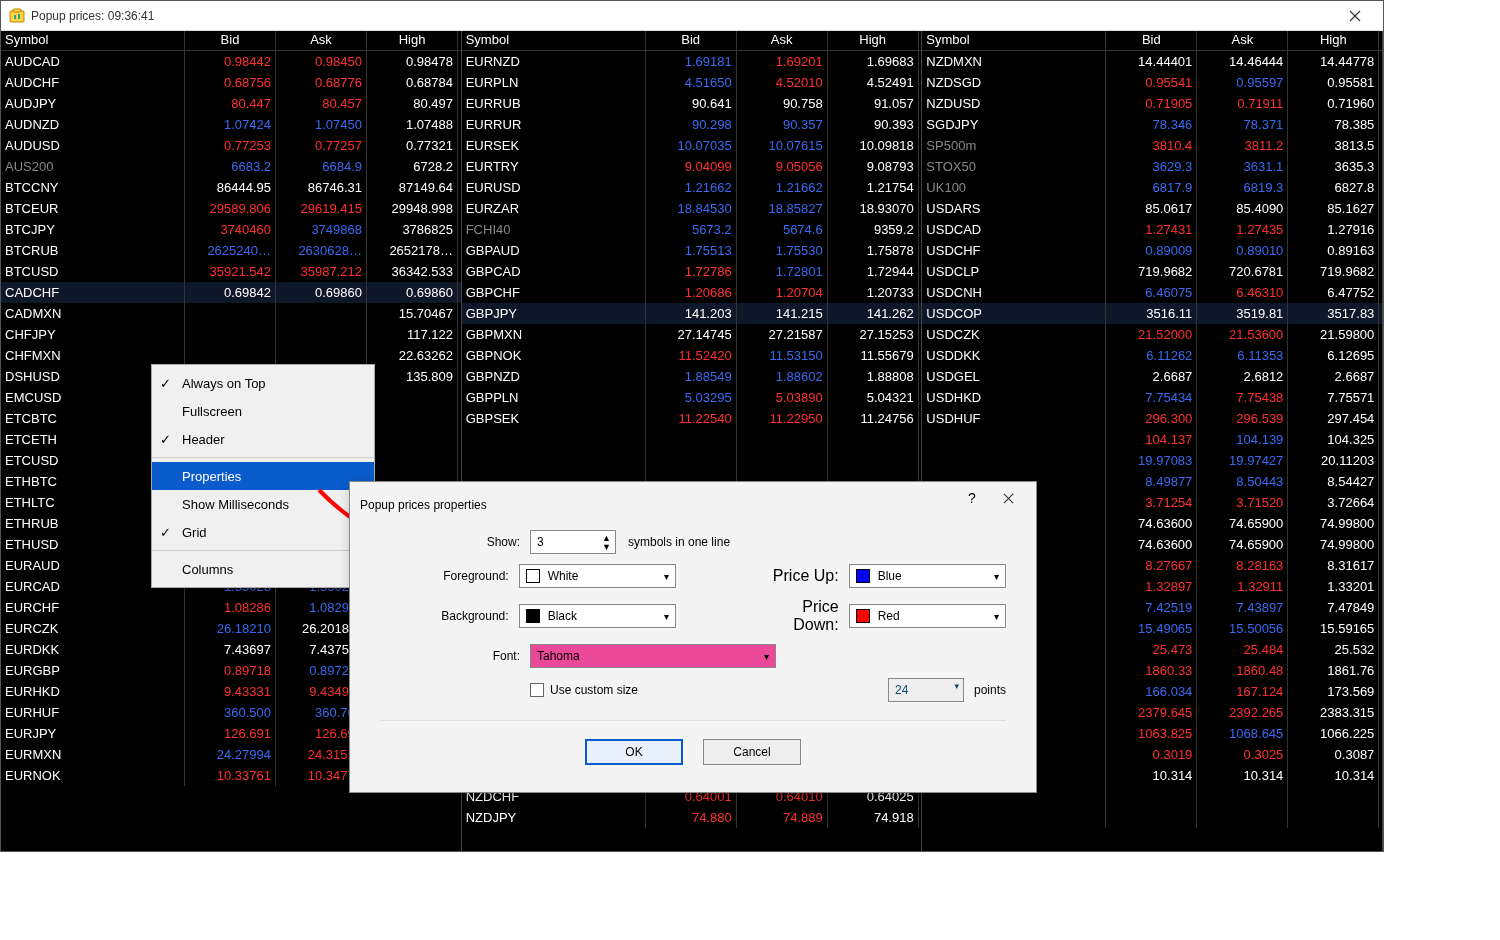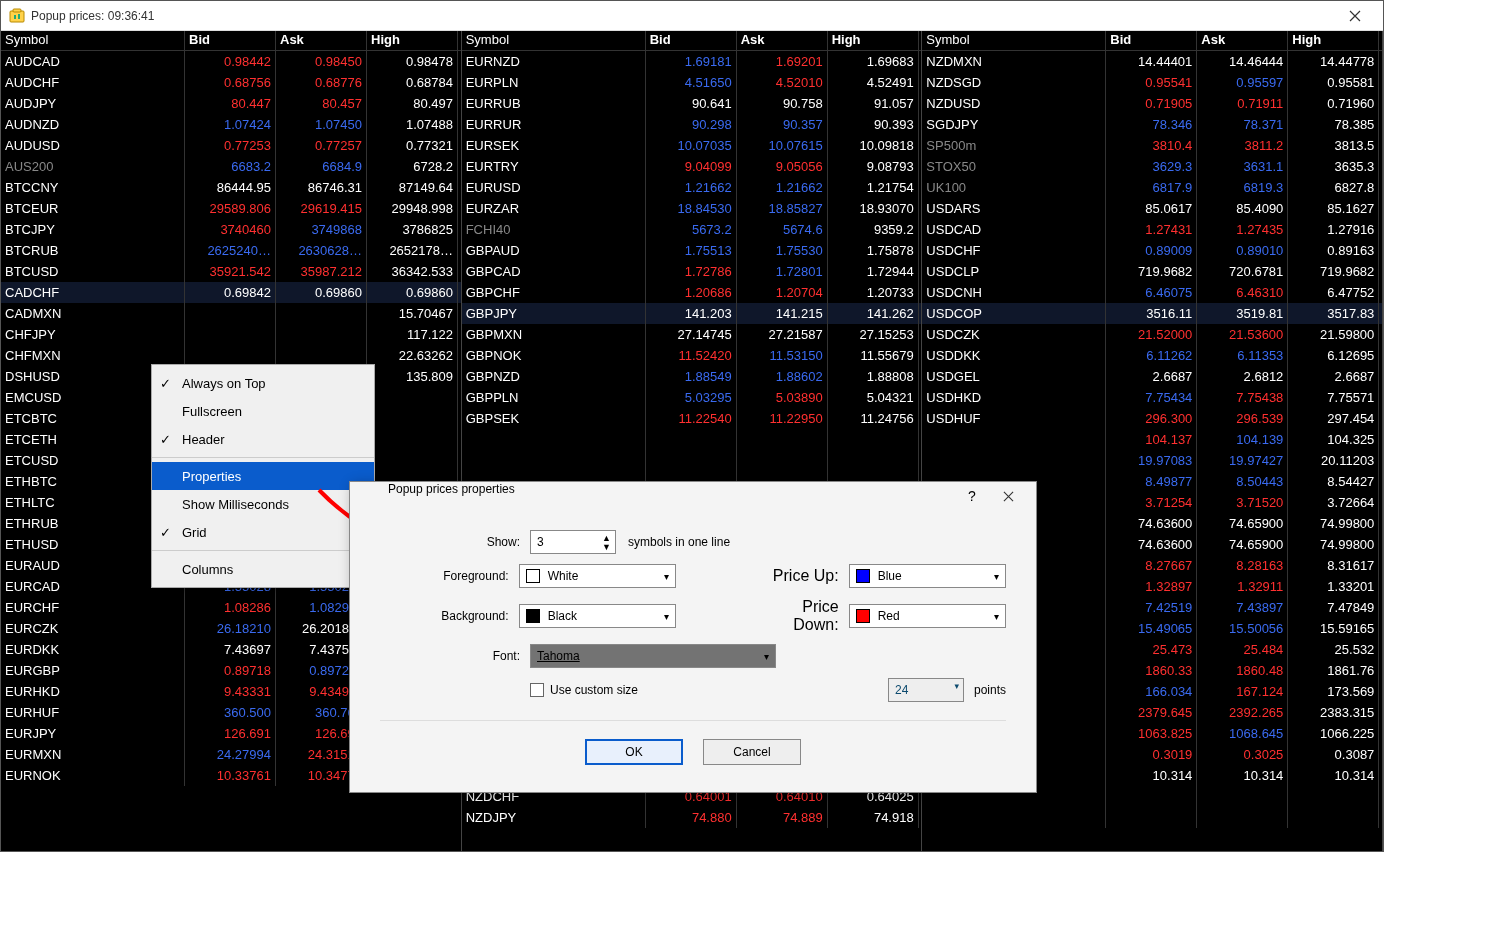--- a/index.html
+++ b/index.html
@@ -12,34 +12,34 @@
   .prices-body { background:#000; height: calc(100% - 30px); position:relative; overflow:hidden; }
   .columns { display:flex; height:100%; }
   .pricecol { flex:1; border-right:1px solid #444; }
   .hdr { display:flex; background:#000; height:20px; border-bottom:1px solid #333; }
   .hdr > div { color:#fff; font-size:13px; padding:1px 4px; border-right:1px solid #333; }
   .row { display:flex; height:21px; align-items:center; }
   .row > div { padding:0 4px; font-size:13px; border-right:1px solid #333; line-height:21px; height:21px; overflow:hidden; white-space:nowrap; }
   .c-sym { width:184px; text-align:left; color:#fff; }
   .c-num { width:91px; text-align:right; }
   .hdr .c-sym { width:184px; text-align:left; }
-  .hdr .c-num { width:91px; text-align:left;font-weight:bold; }
+  .hdr .c-num { width:91px; text-align:center; }
   .white { color:#fff; }
   .red { color:#ff3030; }
   .blue { color:#3a6af0; }
   .grey { color:#888; }
   .row.sel { background:#0f172a; }
   .row.sel > div { color:#fff !important; }
   .ctxmenu { position:absolute; left:150px; top:333px; width:224px; background:#f0f0f0; border:1px solid #aaa; box-shadow:2px 2px 6px rgba(0,0,0,.3); padding:4px 0; z-index:50; }
   .ctxmenu .mi { height:28px; display:flex; align-items:center; padding:0 8px 0 30px; font-size:13px; position:relative; cursor:pointer; }
   .ctxmenu .mi .chk { position:absolute; left:8px; }
   .ctxmenu .mi.hl { background:#0a5ccc; color:#fff; }
   .ctxmenu .sep { height:1px; background:#ccc; margin:4px 0; }
   .dialog { position:absolute; left:348px; top:450px; width:688px; height:312px; background:#f4f4f4; border:1px solid #888; box-shadow:3px 3px 12px rgba(0,0,0,.3); z-index:60; }
-  .dialog .dlg-title { height:30px; display:flex; align-items:flex-start; padding:0 10px; font-size:12px;margin-left:28px; }
+  .dialog .dlg-title { height:30px; display:flex; align-items:flex-end; padding:0 10px; font-size:12px; }
   .dialog .dlg-title .t { flex:1; }
   .dialog .dlg-title .ic { width:36px; height:28px; display:flex; align-items:center; justify-content:center; cursor:pointer; font-size:14px; }
   .dialog .body { padding:18px 30px 10px 30px; }
   .dlg-row { display:flex; align-items:center; margin-bottom:10px; }
   .dlg-row .lbl { width:150px; text-align:right; padding-right:10px; font-size:12px; }
   .dlg-row .lbl2 { width:100px; text-align:right; padding-right:10px; font-size:16px; }
   .dlg-row input[type=text], .dlg-row select, .combo { height:24px; border:1px solid #888; background:#fff; font-size:12px; padding:0 6px; }
   .combo { display:inline-flex; align-items:center; position:relative; }
   .combo .sw { width:14px; height:14px; border:1px solid #000; margin-right:8px; }
   .combo .caret { position:absolute; right:6px; font-size:10px; }
@@ -837,21 +837,21 @@
           </span>
           <span class="lbl2" style="margin-left:80px;">Price Down:</span>
           <span class="combo" style="width:170px;">
             <span class="sw" style="background:#ff0000"></span>
             <span>Red</span>
             <span class="caret">▾</span>
           </span>
         </div>
         <div class="dlg-row">
           <span class="lbl">Font:</span>
-          <span class="combo" style="width:246px; background:#737373;text-decoration:underline;">
+          <span class="combo" style="width:246px; background:#ec4899;">
             <span>Tahoma</span>
             <span class="caret">▾</span>
           </span>
         </div>
         <div class="dlg-row">
           <span class="lbl"></span>
           <label style="font-size:12px; display:inline-flex; align-items:center;">
             <span class="chkbox"></span>
             <span>Use custom size</span>
           </label>

